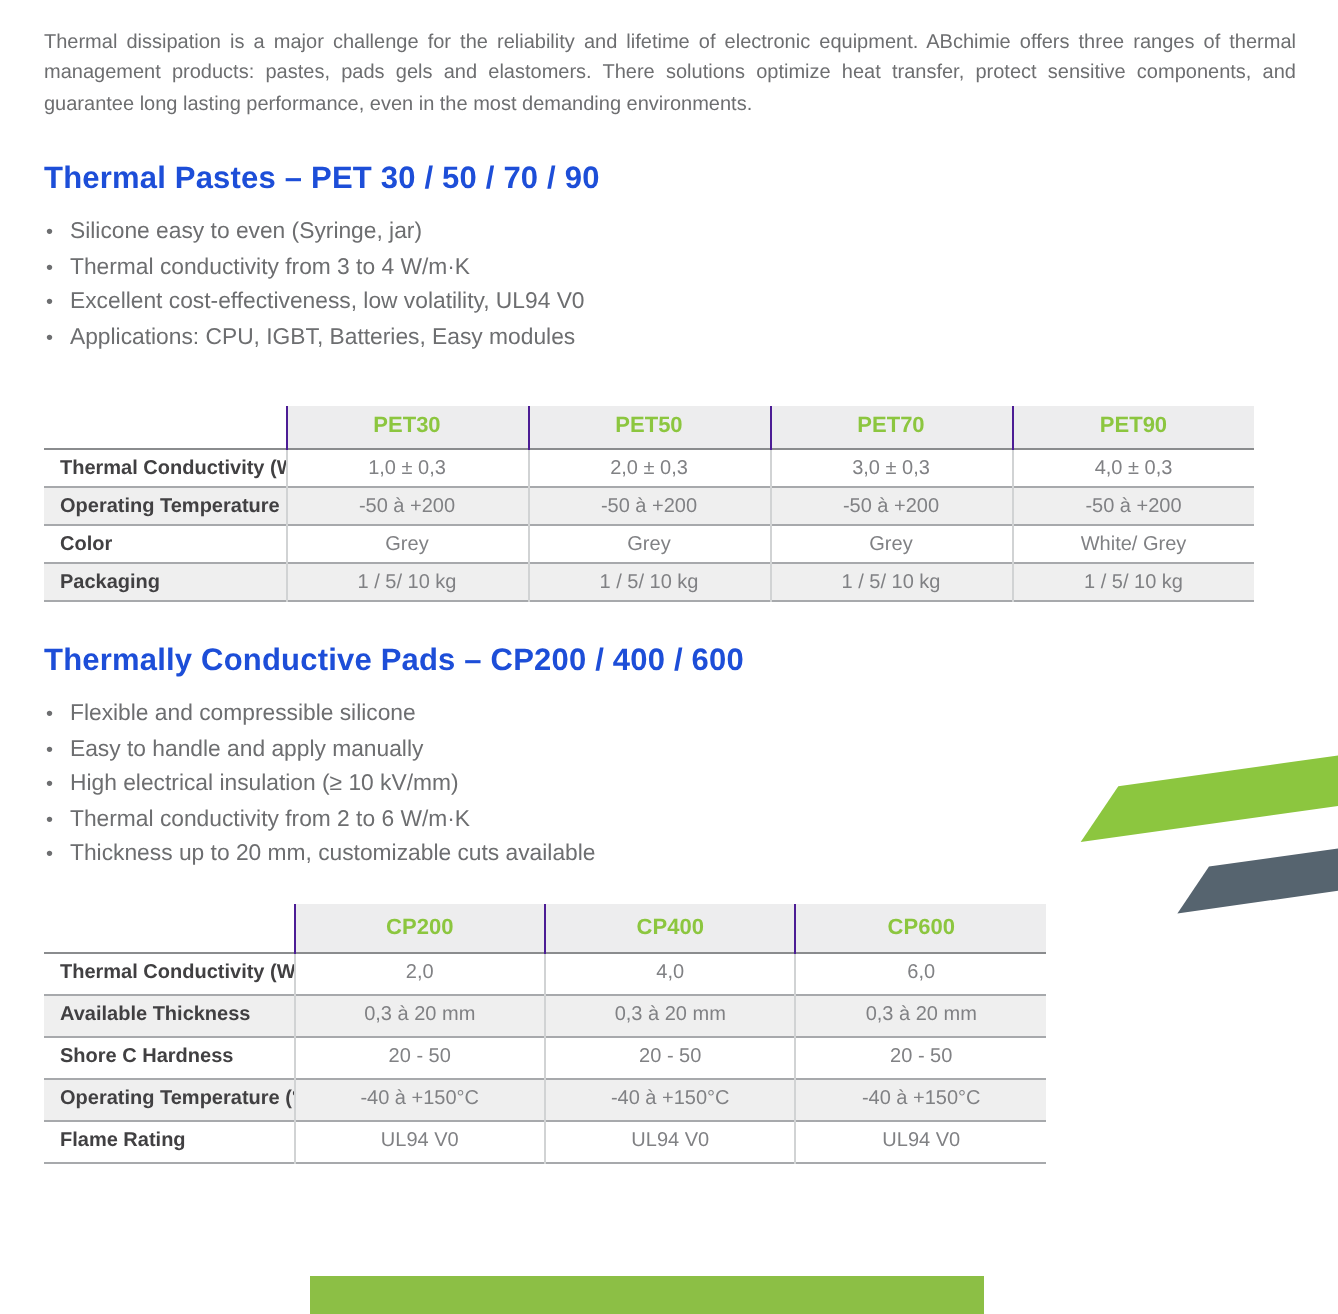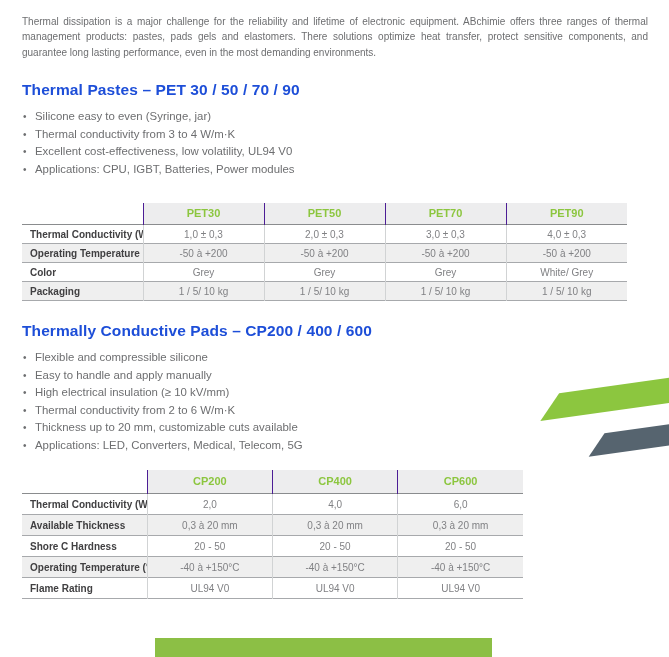--- a/index.html
+++ b/index.html
@@ -129,21 +129,21 @@
 <div class="page">
   <div class="content">
 
     <p class="intro">Thermal dissipation is a major challenge for the reliability and lifetime of electronic equipment. ABchimie offers three ranges of thermal management products: pastes, pads gels and elastomers. There solutions optimize heat transfer, protect sensitive components, and guarantee long lasting performance, even in the most demanding environments.</p>
 
     <h2 class="section-heading" id="heading-1">Thermal Pastes – PET 30 / 50 / 70 / 90</h2>
     <ul class="bullets">
         <li>Silicone easy to even (Syringe, jar)</li>
         <li>Thermal conductivity from 3 to 4 W/m·K</li>
         <li>Excellent cost-effectiveness, low volatility, UL94 V0</li>
-        <li>Applications: CPU, IGBT, Batteries, Power modules</li>
+        <li>Applications: CPU, IGBT, Batteries, Easy modules</li>
       </ul>
 
     <table class="spec-table t1">
       <thead>
           <tr>
             <th class="corner"></th>
             <th>PET30</th>
             <th>PET50</th>
             <th>PET70</th>
             <th>PET90</th>
@@ -181,21 +181,20 @@
         </tbody>
     </table>
 
     <h2 class="section-heading" id="heading-2">Thermally Conductive Pads – CP200 / 400 / 600</h2>
     <ul class="bullets">
         <li>Flexible and compressible silicone</li>
         <li>Easy to handle and apply manually</li>
         <li>High electrical insulation (≥ 10 kV/mm)</li>
         <li>Thermal conductivity from 2 to 6 W/m·K</li>
         <li>Thickness up to 20 mm, customizable cuts available</li>
-        <li>Applications: LED, Converters, Medical, Telecom, 5G</li>
       </ul>
 
     <table class="spec-table t2">
       <thead>
           <tr>
             <th class="corner"></th>
             <th>CP200</th>
             <th>CP400</th>
             <th>CP600</th>
           </tr>

